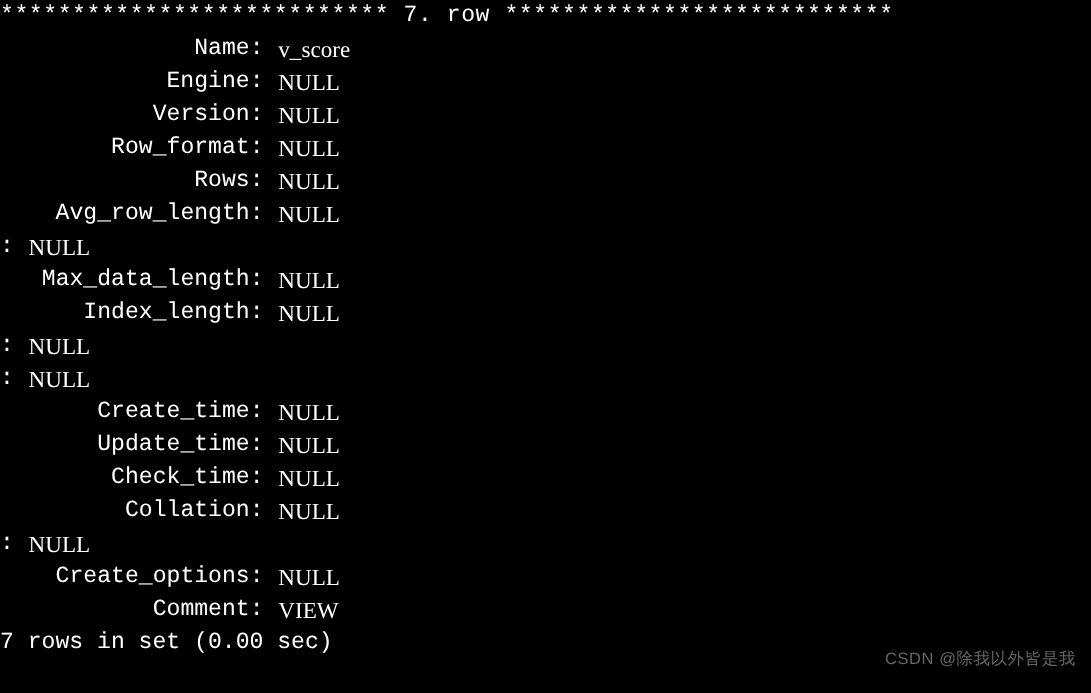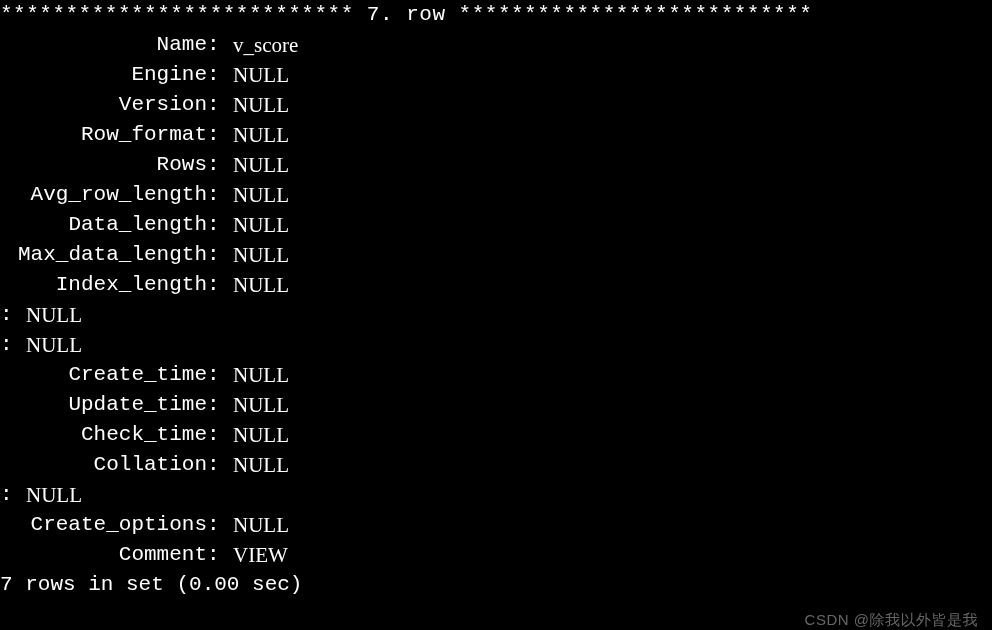--- a/index.html
+++ b/index.html
@@ -26,57 +26,58 @@
       letter-spacing: 0.5px;
     }
     .data-row {
       display: flex;
       white-space: pre;
     }
     .label {
       width: 207px;
       text-align: right;
       padding-right: 0;
+      margin-left: 20px;
     }
     .separator {
       width: 26px;
       text-align: left;
     }
     .value {
       flex: 1;
       text-align: left;
       font-family: Liberation Serif, serif;
     }
     .footer {
       white-space: pre;
     }
     .watermark {
       position: absolute;
-      bottom: 0;
+      bottom: 20px;
       right: 14px;
       color: #888888;
       font-size: 15px;
       font-family: Arial, sans-serif;
       opacity: 0.75;
       letter-spacing: 0.5px;
     }
   </style>
 </head>
 <body>
 
 <div class="terminal">
   <div class="row-header"><span>***************************</span><span> 7. row </span><span>***************************</span></div>
   <div id="fields-container">
       <div class="data-row"><span class="label">Name</span><span class="separator">: </span><span class="value">v_score</span></div>
       <div class="data-row"><span class="label">Engine</span><span class="separator">: </span><span class="value">NULL</span></div>
       <div class="data-row"><span class="label">Version</span><span class="separator">: </span><span class="value">NULL</span></div>
       <div class="data-row"><span class="label">Row_format</span><span class="separator">: </span><span class="value">NULL</span></div>
       <div class="data-row"><span class="label">Rows</span><span class="separator">: </span><span class="value">NULL</span></div>
       <div class="data-row"><span class="label">Avg_row_length</span><span class="separator">: </span><span class="value">NULL</span></div>
-      <div class="data-row"><span class="label">Data_length</span><span class="separator">: </span><span class="value">NULL</span></div>
+      <div class="data-row"><span class="separator">: </span><span class="value">NULL</span></div>
       <div class="data-row"><span class="label">Max_data_length</span><span class="separator">: </span><span class="value">NULL</span></div>
       <div class="data-row"><span class="label">Index_length</span><span class="separator">: </span><span class="value">NULL</span></div>
       <div class="data-row"><span class="separator">: </span><span class="value">NULL</span></div>
       <div class="data-row"><span class="separator">: </span><span class="value">NULL</span></div>
       <div class="data-row"><span class="label">Create_time</span><span class="separator">: </span><span class="value">NULL</span></div>
       <div class="data-row"><span class="label">Update_time</span><span class="separator">: </span><span class="value">NULL</span></div>
       <div class="data-row"><span class="label">Check_time</span><span class="separator">: </span><span class="value">NULL</span></div>
       <div class="data-row"><span class="label">Collation</span><span class="separator">: </span><span class="value">NULL</span></div>
       <div class="data-row"><span class="separator">: </span><span class="value">NULL</span></div>
       <div class="data-row"><span class="label">Create_options</span><span class="separator">: </span><span class="value">NULL</span></div>

